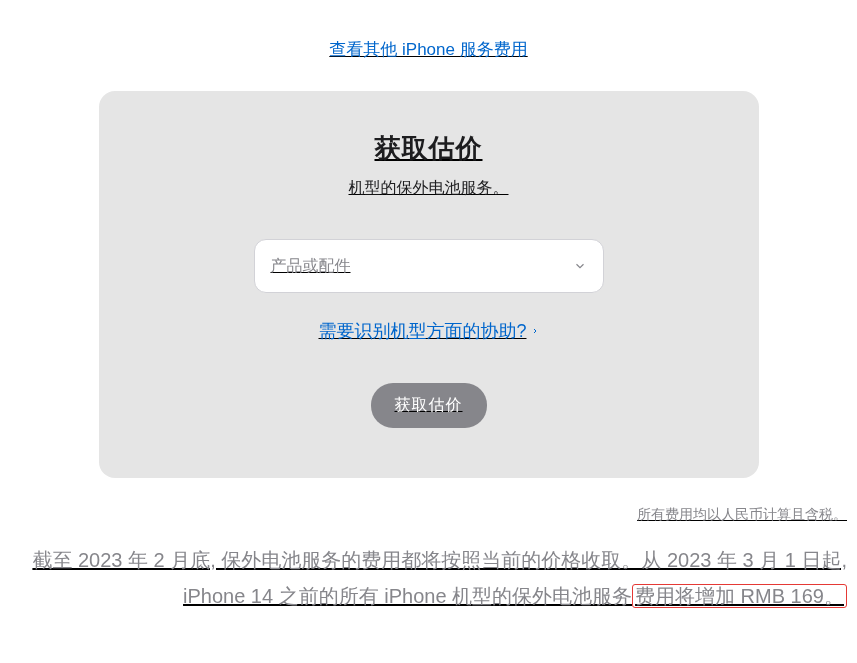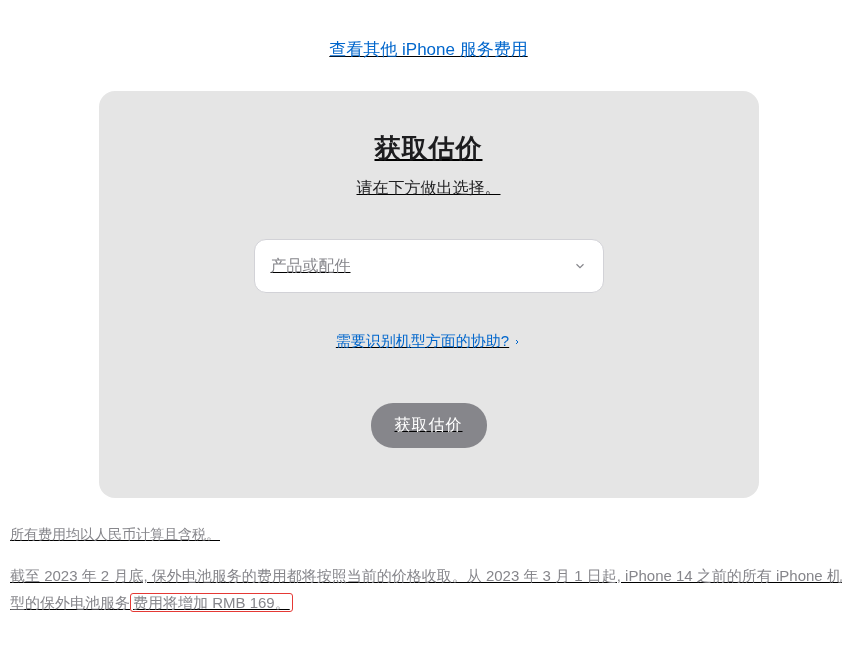--- a/index.html
+++ b/index.html
@@ -46,21 +46,21 @@
       letter-spacing: 1px;
     }
     .card-subtitle {
       font-size: 16px;
       color: #1d1d1f;
       margin-bottom: 40px;
     }
     .select-wrapper {
       position: relative;
       width: 350px;
-      margin-bottom: 31px;
+      margin-bottom: 18px;
     }
     .select-box {
       width: 100%;
       height: 54px;
       border: 1px solid #d2d2d7;
       border-radius: 12px;
       background: #ffffff;
       padding: 0 40px 0 16px;
       font-size: 16px;
       color: #86868b;
@@ -73,23 +73,23 @@
       position: absolute;
       right: 16px;
       top: 50%;
       transform: translateY(-50%);
       width: 14px;
       height: 14px;
       color: #86868b;
     }
     .help-link {
       color: #06c;
-      font-size: 15px;
+      font-size: 18px;
       margin-top: 8px;
-      margin-bottom: 52px;
+      margin-bottom: 40px;
       cursor: pointer;
       display: flex;
       align-items: flex-start;
       gap: 4px;
     }
     .help-chevron {
       width: 8px;
       height: 8px;
     }
     .submit-btn {
@@ -99,50 +99,50 @@
       border-radius: 22px;
       padding: 12px 24px;
       font-size: 16px;
       font-weight: 400;
       cursor: not-allowed;
       letter-spacing: 1px;
     }
     .footer-text {
       width: 100%;
       padding: 0 10px;
-      text-align: left;
+      text-align: right;
     }
     .footer-line1 {
       font-size: 14px;
       color: #86868b;
       margin-top: 28px;
       margin-bottom: 18px;
     }
     .footer-line2 {
-      font-size: 15px;
+      font-size: 20px;
       color: #86868b;
       line-height: 1.8;
       position: relative;
     }
     .highlight-box {
       border: 1.5px solid #e53935;
       border-radius: 3px;
       padding: 0 2px;
       display: inline;
     }
   </style>
 </head>
 <body>
 
 <div class="container">
   <div class="top-link">查看其他 iPhone 服务费用</div>
 
   <div class="card">
     <div class="card-title">获取估价</div>
-    <div class="card-subtitle">请在下方做出选择。</div>
+    <div class="card-subtitle">机型的保外电池服务。</div>
 
     <div class="select-wrapper">
       <div class="select-box">
         <span>产品或配件</span>
         <span class="chevron">
           <svg viewBox="0 0 24 24" fill="none" stroke="currentColor" stroke-width="2">
             <polyline points="6 9 12 15 18 9"></polyline>
           </svg>
         </span>
       </div>

